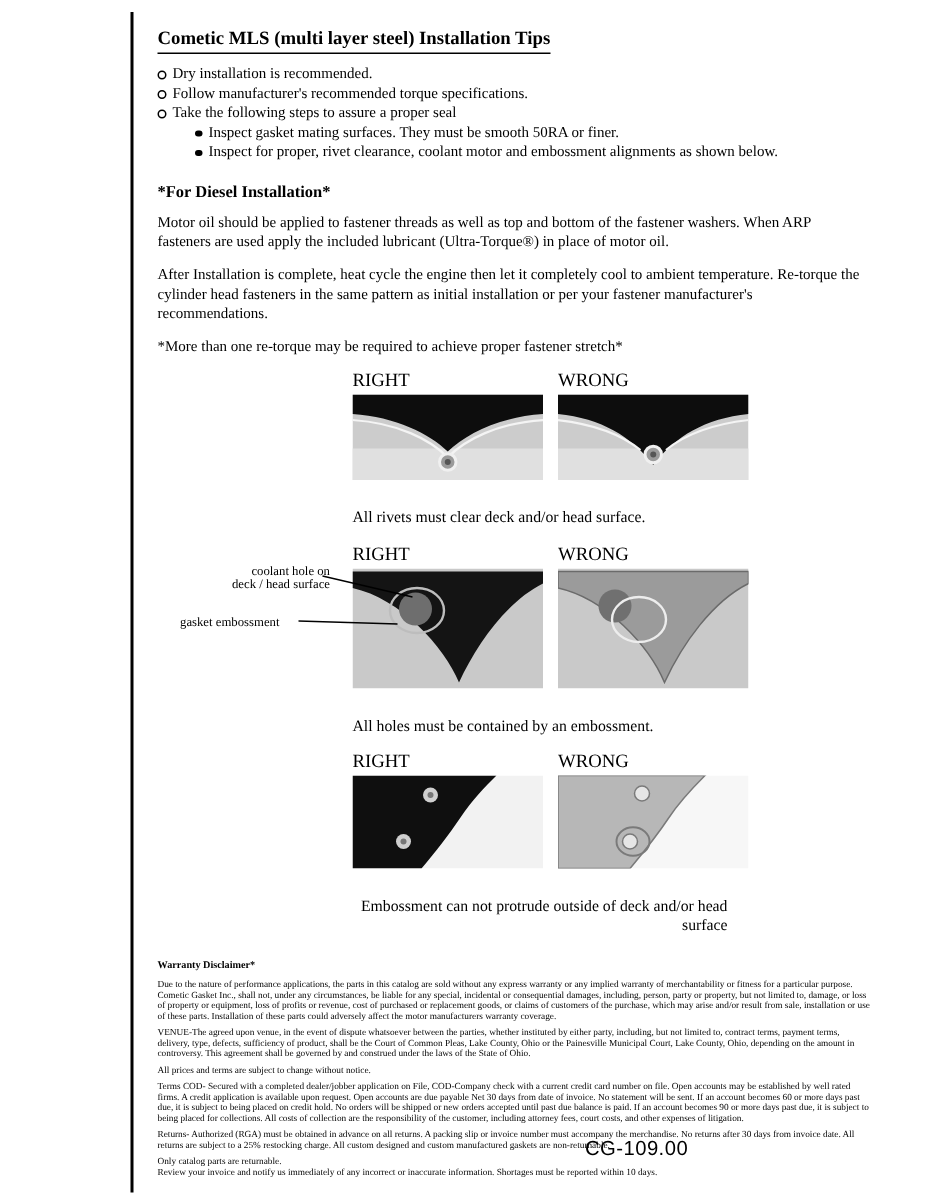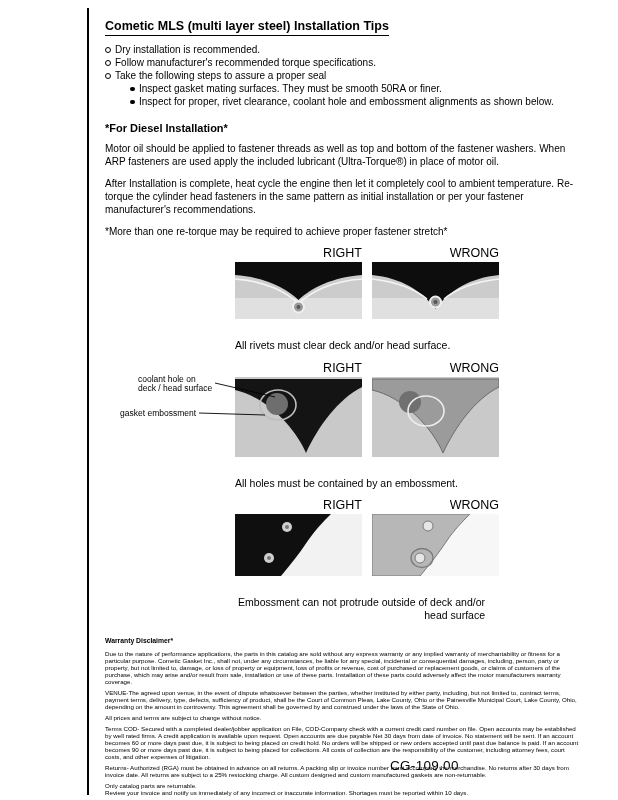--- a/index.html
+++ b/index.html
@@ -1,50 +1,50 @@
 <!DOCTYPE html>
 <html><head>
 <meta charset="utf-8">
 <style>
   * { margin:0; padding:0; box-sizing:border-box; }
   html,body { background:#ffffff; }
   body { font-family:"Liberation Sans","DejaVu Sans",sans-serif; color:#000; }
   .page { position:relative; width:618px; height:800px; background:#fff; overflow:hidden; }
   .left-rule { position:absolute; left:87px; top:8px; width:2px; height:787px; background:#000; }
-  .content { position:absolute; left:105px; top:16px; width:478px; }
+  .content { position:absolute; left:105px; top:16px; width:478px;font-family:Liberation Serif, serif; }
 
   .title { font-size:12.5px; font-weight:bold; display:inline-block;
            border-bottom:1.5px solid #000; padding-bottom:2px; margin-bottom:7px; }
 
   .blist { list-style:none; font-size:10px; line-height:13px; }
   .blist > li { position:relative; padding-left:10px; }
   .b-open::before { content:""; position:absolute; left:0; top:4px; width:4px; height:4px;
                     border:1px solid #000; border-radius:50%; }
   .sublist { list-style:none; margin-left:14px; }
   .sublist li { position:relative; padding-left:10px; }
   .b-fill::before { content:""; position:absolute; left:1px; top:4.5px; width:4.5px; height:4.5px;
                     background:#000; border-radius:50%; }
 
   .diesel-heading { font-size:11px; font-weight:bold; margin:14px 0 8px; }
   .body { font-size:10px; line-height:13px; margin-bottom:9px; width:472px; }
   .note { margin-top:1px; margin-bottom:4px; }
 
   .diagrams { margin-top:8px; }
   .diag-row { position:relative; margin-left:130px; width:268px; margin-bottom:9px; }
   .diag-labels { display:flex; }
-  .dl { width:127px; text-align:right; font-size:12.5px; }
+  .dl { width:127px; text-align:left; font-size:12.5px; }
   .dl + .dl { margin-left:10px; }
   .diag-panels { display:flex; margin-top:2px; }
   .panel { display:block; background:#fff; }
   .panel + .panel { margin-left:10px; }
   .diag-caption { font-size:10.5px; margin-top:20px; line-height:12.5px; }
   .cap-narrow { width:250px;text-align:right; }
 
   .ann { position:absolute; font-size:8.5px; line-height:9.5px; }
-  .ann-coolant { left:-97px; top:14px; width:82px; text-align:left; }
+  .ann-coolant { left:-97px; top:14px; width:82px; text-align:right; }
   .ann-emboss  { left:-115px; top:48px; width:95px; text-align:left; }
   .ann-lines { position:absolute; left:-44px; top:16px; width:100px; height:44px;
                pointer-events:none; overflow:visible; }
 
   .disclaimer { margin-top:16px; width:476px; }
   .disc-heading { font-size:6.8px; font-weight:bold; margin-bottom:6px; }
   .tiny { font-size:6.2px; line-height:7px; margin-bottom:4px; }
   .tiny.no-gap { margin-bottom:0; }
 
   .footer { position:absolute; left:390px; top:758px; font-size:13.5px; letter-spacing:0.3px; }
@@ -65,21 +65,21 @@
       <li class="b-open">
         <span>Follow manufacturer's recommended torque specifications.</span>
       </li>
       <li class="b-open">
         <span>Take the following steps to assure a proper seal</span>
         <ul class="sublist">
           <li class="b-fill">
             <span>Inspect gasket mating surfaces.  They must be smooth 50RA or finer.</span>
           </li>
           <li class="b-fill">
-            <span>Inspect for proper, rivet clearance, coolant hole and embossment alignments as shown below.</span>
+            <span>Inspect for proper, rivet clearance, coolant motor and embossment alignments as shown below.</span>
           </li>
         </ul>
       </li>
     </ul>
 
     <h2 class="diesel-heading">*For Diesel Installation*</h2>
     <p class="body">Motor oil should be applied to fastener threads as well as top and bottom of the fastener washers. When ARP fasteners are used apply the included lubricant (Ultra-Torque®) in place of motor oil.</p>
     <p class="body">After Installation is complete, heat cycle the engine then let it completely cool to ambient temperature. Re-torque the cylinder head fasteners in the same pattern as initial installation or per your fastener manufacturer's recommendations.</p>
     <p class="body note">*More than one re-torque may be required to achieve proper fastener stretch*</p>
 

